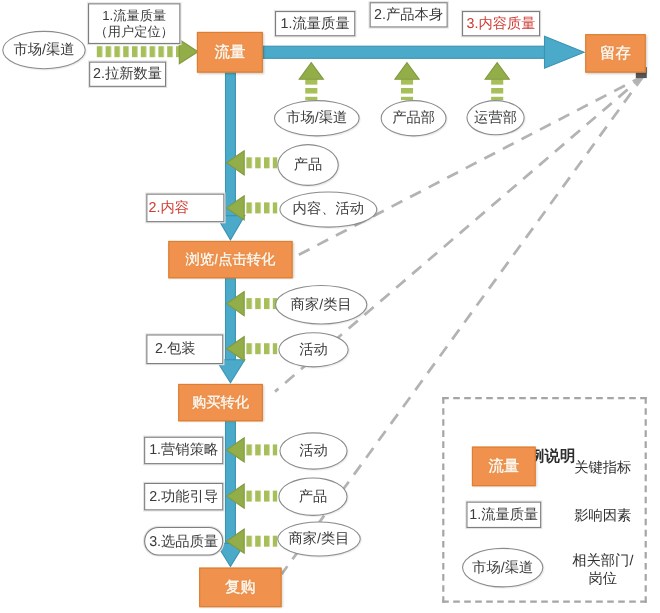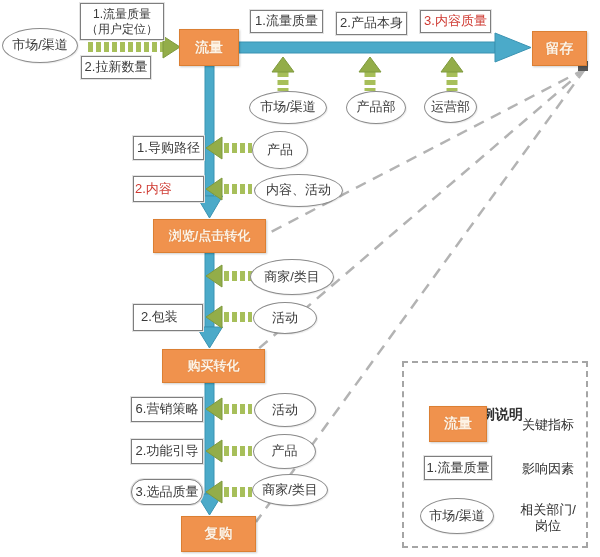--- a/index.html
+++ b/index.html
@@ -85,42 +85,41 @@
 
   <div class="node ellipse" style="left:2px;top:28px;width:76px;height:35px;">市场/渠道</div>
   <div class="node wbox two-line" style="left:80px;top:3px;width:84px;height:37px;">
     <span>1.流量质量</span>
     <span>（用户定位）</span>
   </div>
   <div class="node wbox" style="left:81px;top:56px;width:70px;height:23px;">2.拉新数量</div>
   <div class="node stage" style="left:179px;top:29px;width:60px;height:37px;">流量</div>
 
   <div class="node wbox" style="left:250px;top:10px;width:73px;height:23px;">1.流量质量</div>
-  <div class="node wbox" style="left:336px;top:12px;width:71px;height:23px;">2.产品本身</div>
+  <div class="node wbox" style="left:336px;top:2px;width:71px;height:23px;">2.产品本身</div>
   <div class="node wbox red" style="left:420px;top:10px;width:71px;height:23px;">3.内容质量</div>
   <div class="node stage" style="left:532px;top:31px;width:55px;height:35px;">留存</div>
 
   <div class="node ellipse" style="left:249px;top:91px;width:78px;height:33px;">市场/渠道</div>
   <div class="node ellipse" style="left:346px;top:91px;width:60px;height:33px;">产品部</div>
   <div class="node ellipse" style="left:424px;top:91px;width:53px;height:32px;">运营部</div>
 
-  <div class="node wbox" style="left:133px;top:136px;width:71px;height:24px;">1.导购路径</div>
   <div class="node ellipse" style="left:252px;top:131px;width:56px;height:38px;">产品</div>
   <div class="node wbox red" style="left:133px;top:176px;width:71px;height:26px;justify-content:flex-start;padding-left:1px;">2.内容</div>
   <div class="node ellipse" style="left:254px;top:174px;width:89px;height:33px;">内容、活动</div>
 
   <div class="node stage" style="left:153px;top:219px;width:113px;height:34px;font-size:13px;">浏览/点击转化</div>
 
   <div class="node ellipse" style="left:250px;top:259px;width:84px;height:36px;">商家/类目</div>
   <div class="node wbox" style="left:133px;top:304px;width:70px;height:27px;justify-content:flex-start;padding-left:7px;">2.包装</div>
   <div class="node ellipse" style="left:253px;top:302px;width:64px;height:32px;">活动</div>
 
-  <div class="node stage" style="left:162px;top:349px;width:103px;height:34px;font-size:13px;">购买转化</div>
+  <div class="node stage" style="left:162px;top:349px;width:77px;height:34px;font-size:13px;">购买转化</div>
 
-  <div class="node wbox" style="left:131px;top:397px;width:72px;height:25px;">6.营销策略</div>
+  <div class="node wbox" style="left:131px;top:397px;width:72px;height:25px;">1.营销策略</div>
   <div class="node ellipse" style="left:254px;top:393px;width:62px;height:34px;">活动</div>
   <div class="node wbox" style="left:131px;top:439px;width:72px;height:25px;">2.功能引导</div>
   <div class="node ellipse" style="left:253px;top:434px;width:63px;height:35px;">产品</div>
   <div class="node wbox" style="left:131px;top:479px;width:72px;height:26px;border-radius:13px;">3.选品质量</div>
   <div class="node ellipse" style="left:252px;top:474px;width:76px;height:32px;">商家/类目</div>
 
   <div class="node stage" style="left:181px;top:516px;width:75px;height:36px;">复购</div>
 
   <div class="node legend-frame" style="left:402px;top:361px;width:186px;height:187px;"></div>
   <div class="node legend-title" style="left:402px;top:376px;width:186px;height:18px;">图例说明</div>

